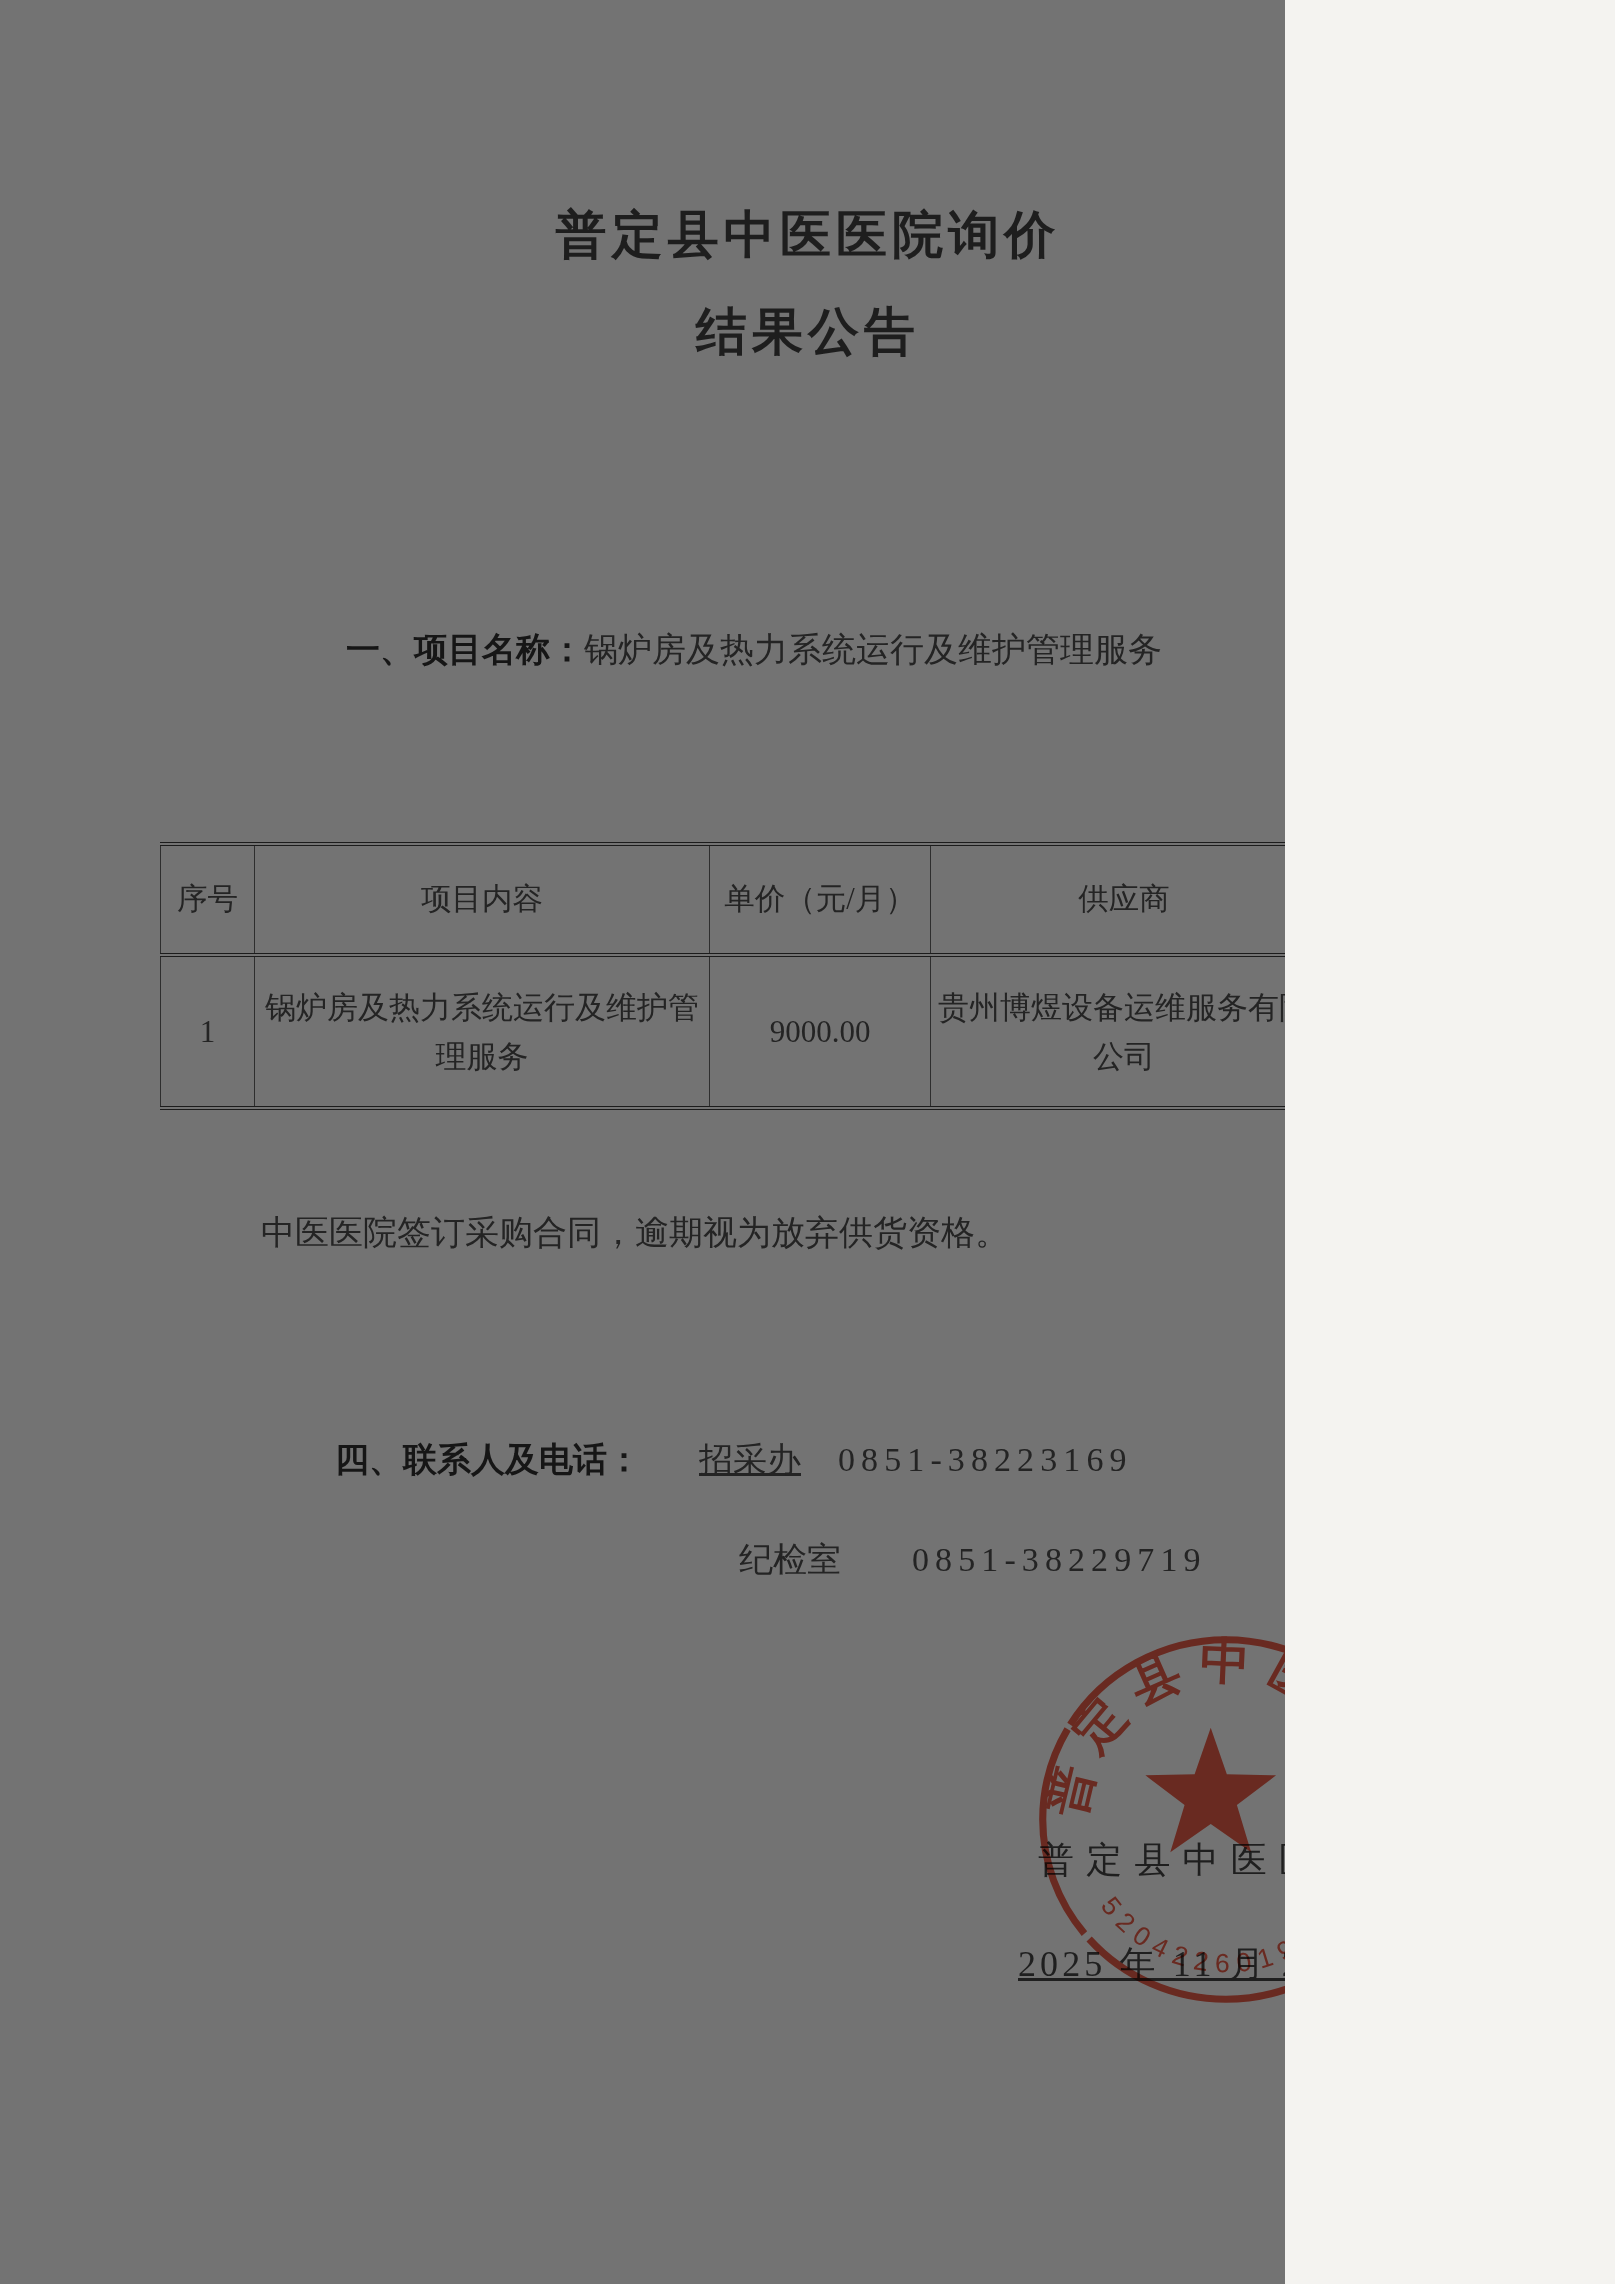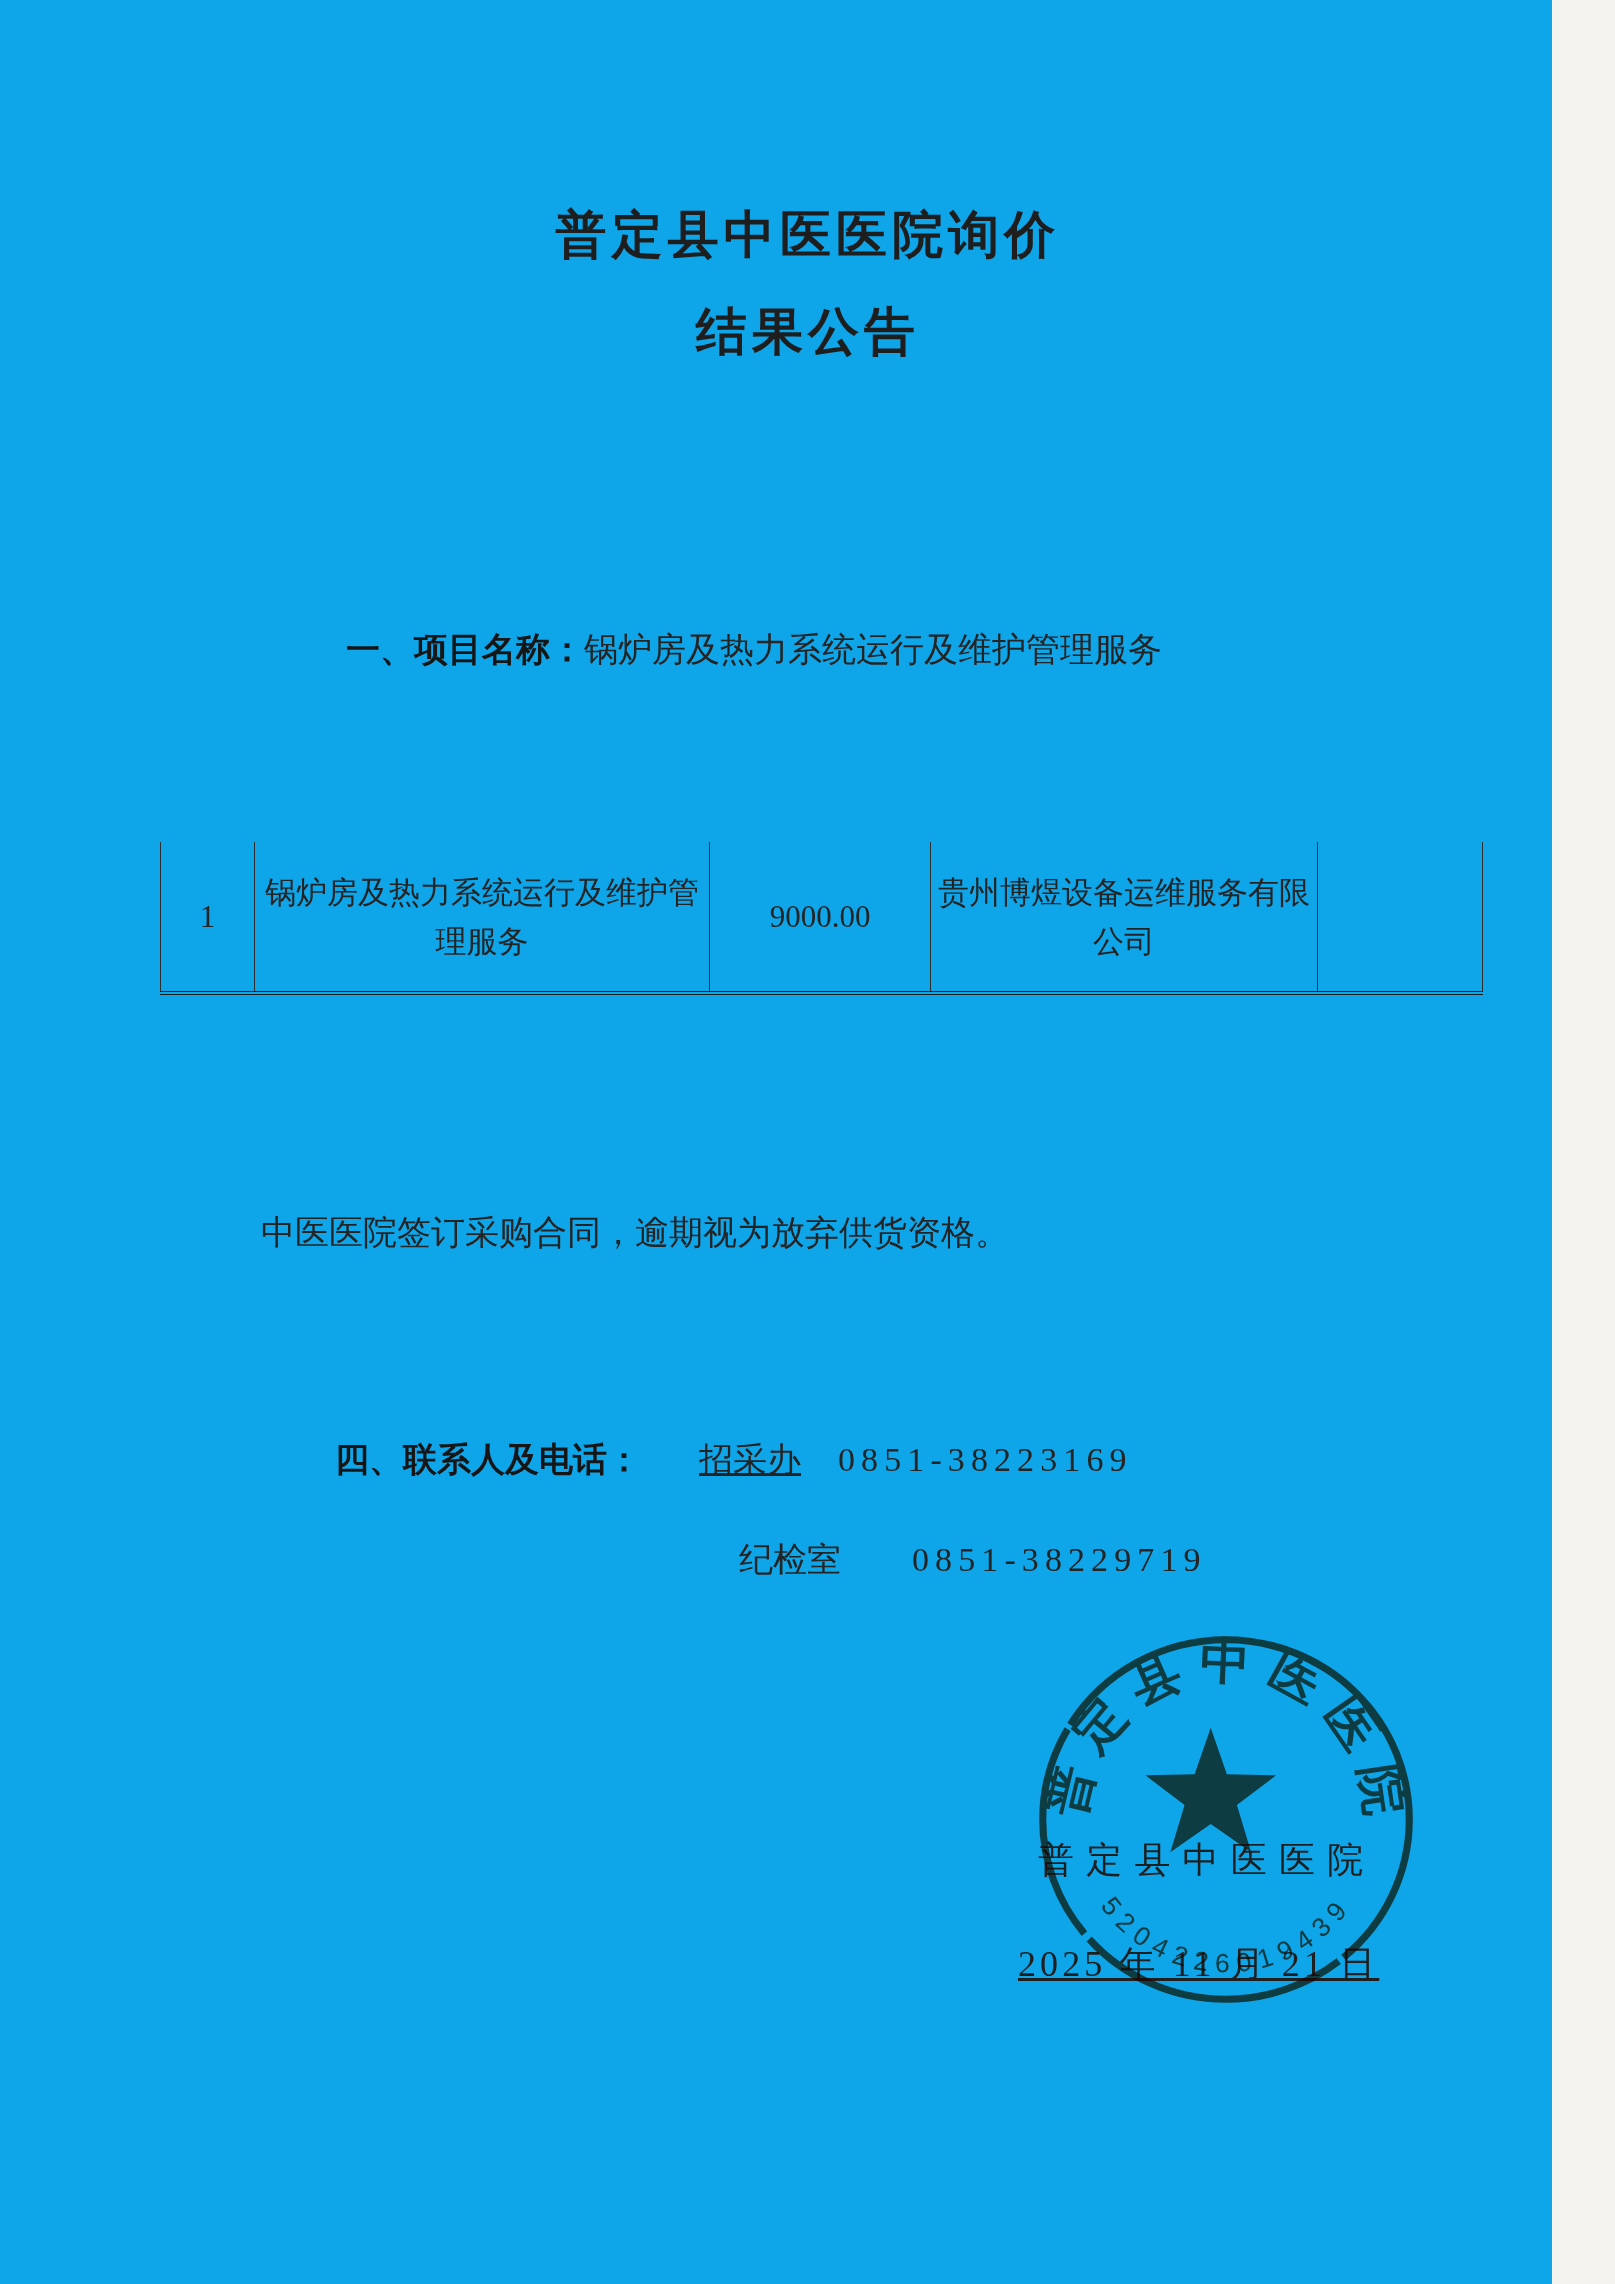--- a/index.html
+++ b/index.html
@@ -3,22 +3,22 @@
 <meta charset="utf-8">
 <style>
   html, body { margin: 0; padding: 0; }
   body {
     width: 1616px; height: 2284px;
     background: #f4f3f0;
     font-family: "Liberation Serif", serif;
   }
   .page {
     position: relative;
-    width: 1552px; height: 2284px;
-    background: #0ea5e9;
+    width: 1285px; height: 2284px;
+    background: #737373;
     color: #262626;
     overflow: hidden;
   }
   .abs { position: absolute; }
 
   
   .doc-title {
     left: 0; top: 186px; width: 1616px;
     text-align: center;
     font-family: "Liberation Sans", sans-serif;
@@ -121,20 +121,27 @@
   <div class="abs" style="left:160px; top:842px;">
     <table class="result">
       <colgroup>
         <col style="width:94px">
           <col style="width:455px">
           <col style="width:221px">
         <col style="width:387px">
           <col style="width:165px">
       </colgroup>
       <tbody>
+          <tr class="hdr">
+        <td>序号</td>
+        <td>项目内容</td>
+        <td>单价（元/月）</td>
+        <td>供应商</td>
+        <td>备注</td>
+      </tr>
       <tr class="datarow">
         <td>1</td>
         <td class="c-content">锅炉房及热力系统运行及维护管理服务</td>
         <td>9000.00</td>
         <td class="c-supplier">贵州博煜设备运维服务有限公司</td>
         <td></td>
       </tr>
     </tbody>
       </table>
   </div>

